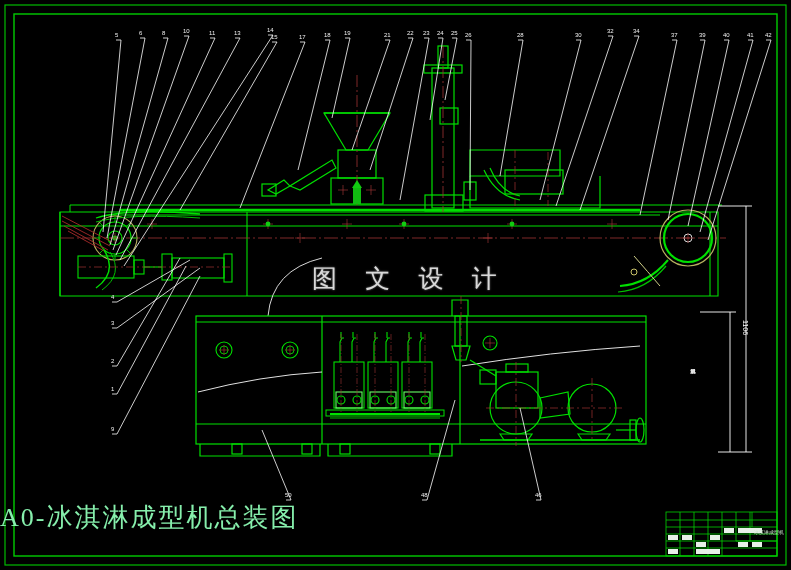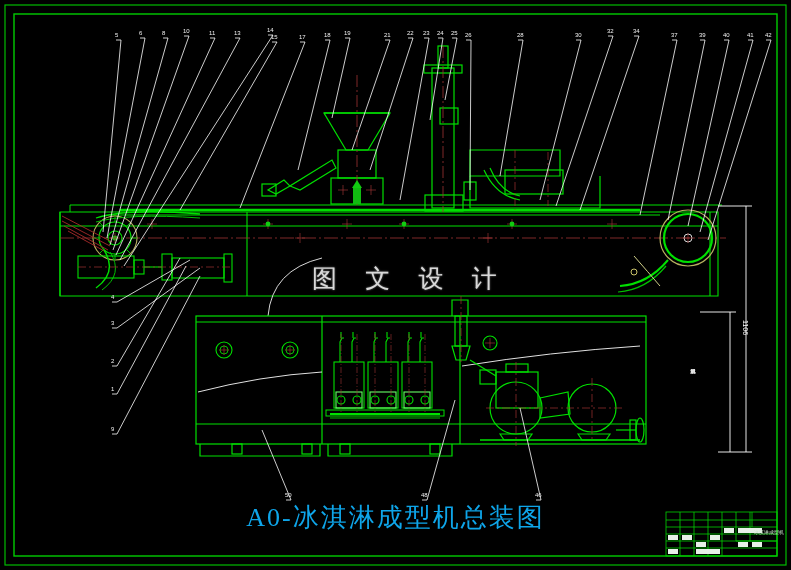--- a/index.html
+++ b/index.html
@@ -10,21 +10,21 @@
 
   .watermark{
     position:absolute;left:312px;top:262px;
     color:#d8d8d8;font-family:"Liberation Serif",serif;
     font-size:25px;letter-spacing:11px;
     text-shadow:0 0 2px #888;
     white-space:nowrap;
   }
   .maintitle{
     position:absolute;left:0;top:500px;width:791px;
-    text-align:center;color:#0ea5e9;
+    text-align:left;color:#86efac;
     font-family:"Liberation Serif",serif;
     font-size:26px;letter-spacing:2px;white-space:nowrap;
   }
   .tbtext{
     position:absolute;color:#cfe8cf;font-size:5px;
     font-family:"Liberation Sans",sans-serif;white-space:nowrap;
   }
   .vdim{
     position:absolute;color:#fff;font-size:7px;
     writing-mode:vertical-rl;letter-spacing:0px;white-space:nowrap;

